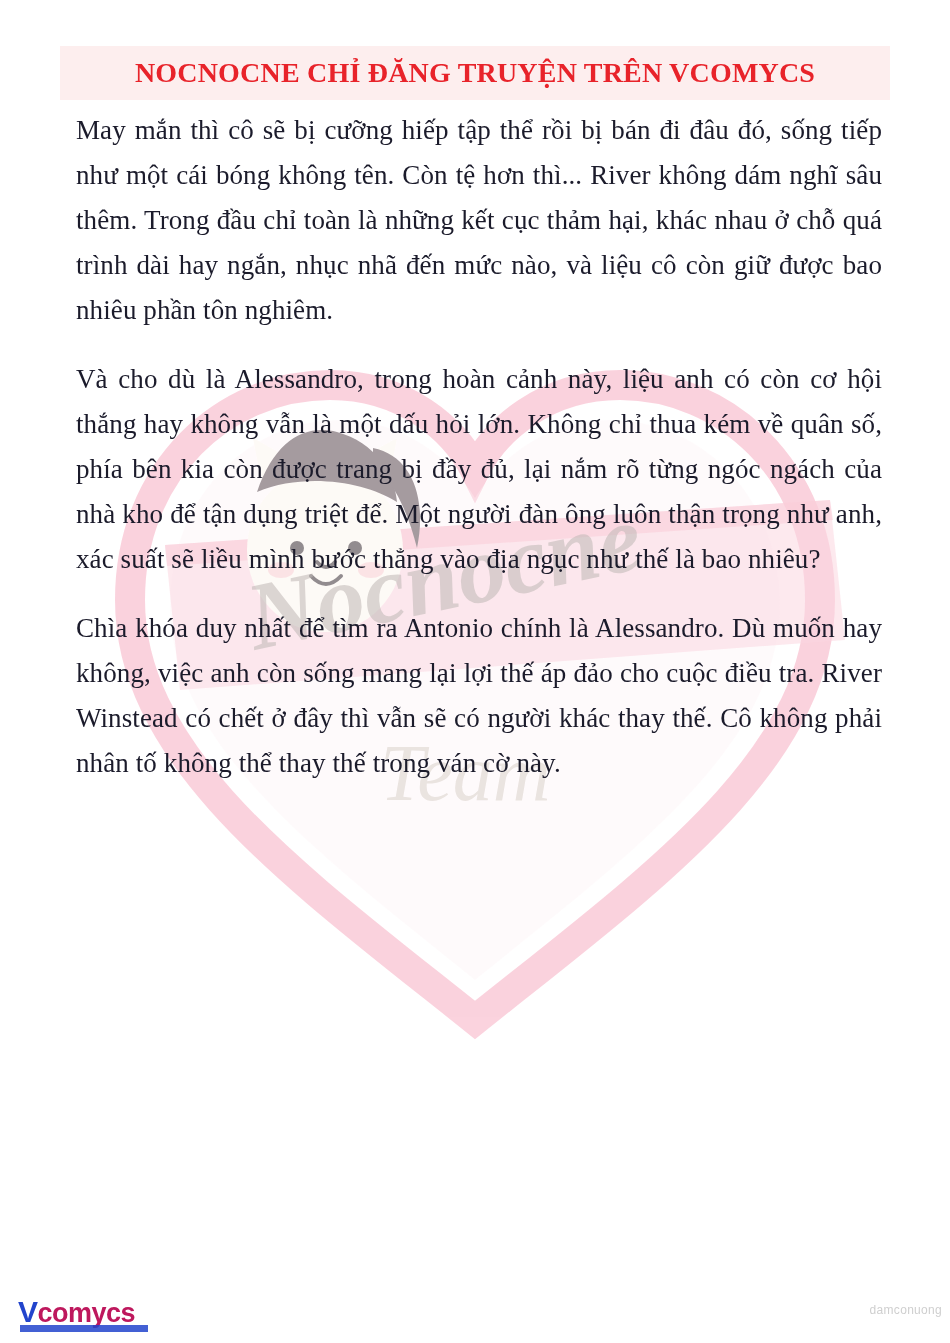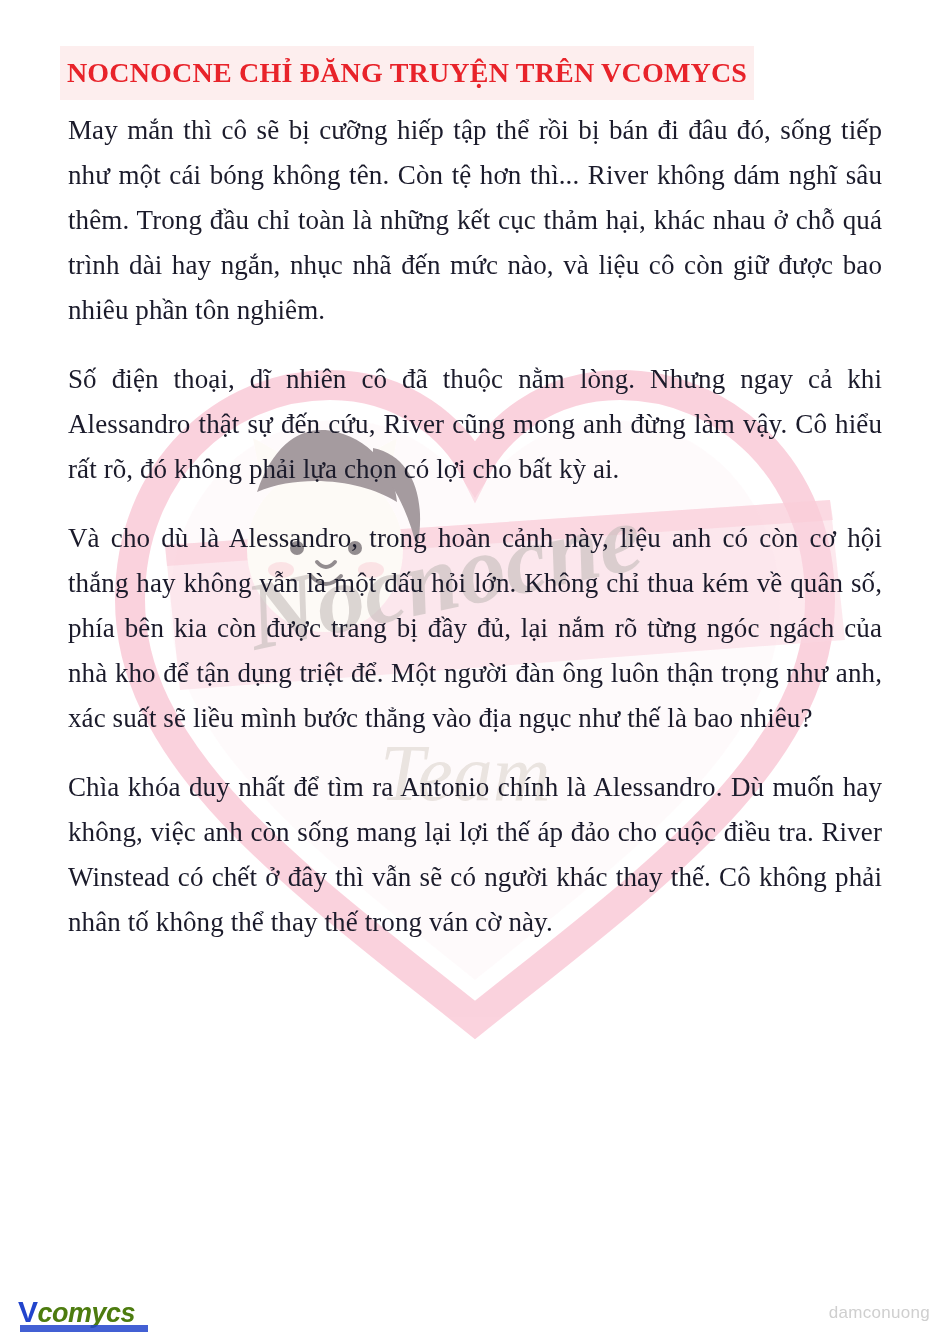--- a/index.html
+++ b/index.html
@@ -30,21 +30,21 @@
     height: 1343px;
     pointer-events: none;
     z-index: 1;
   }
 
   
   .header-banner {
     position: absolute;
     left: 60px;
     top: 46px;
-    width: 694px;
+    width: 830px;
     height: 54px;
     background: #fdeeee;
     z-index: 3;
     display: flex;
     align-items: center;
     justify-content: center;
   }
   .header-title {
     color: #e8232a;
     font-family: "Liberation Serif", serif;
@@ -61,21 +61,21 @@
     top: 108px;
     width: 814px;
     z-index: 4;
   }
   .para {
     font-family: "Liberation Serif", serif;
     font-size: 27px;
     line-height: 45px;
     color: #1b1b2b;
     text-align: justify;
-    margin: 0 0 24px 0;
+    margin: 0 0 24px 8px;
     letter-spacing: 0.1px;
   }
   .para:last-child { margin-bottom: 0; }
 
   
   .footer {
     position: absolute;
     left: 0;
     bottom: 0;
     width: 950px;
@@ -93,38 +93,37 @@
     font-weight: bold;
     font-size: 27px;
     color: #2244cc;
     letter-spacing: -0.5px;
   }
   .footer-logo .v {
     color: #2244cc;
     font-size: 30px;
   }
   .footer-logo .rest {
-    color: #4d7c0f;
-    font-style: italic;
+    color: #be185d;
   }
   .footer-logo .underline {
     position: absolute;
     left: 2px;
     top: 30px;
     width: 128px;
     height: 7px;
     background: #2244cc;
     opacity: 0.85;
   }
   .footer-credit {
     position: absolute;
-    right: 20px;
+    right: 8px;
     top: 18px;
     font-family: "Liberation Sans", sans-serif;
-    font-size: 17px;
+    font-size: 12px;
     color: #cfcfcf;
     letter-spacing: 0.3px;
   }
 </style>
 </head>
 <body>
 
 <div class="page">
 
   <svg class="watermark" viewBox="0 0 950 1343" xmlns="http://www.w3.org/2000/svg">
@@ -155,21 +154,20 @@
       <text x="380" y="800" font-family="Liberation Serif, serif" font-size="80" font-style="italic" fill="#cdbfb6" opacity="0.75">Team</text>
     </g>
   </svg>
 
   <div class="header-banner">
     <div class="header-title">NOCNOCNE CHỈ ĐĂNG TRUYỆN TRÊN VCOMYCS</div>
   </div>
 
   <div class="content">
     <p class="para">May mắn thì cô sẽ bị cưỡng hiếp tập thể rồi bị bán đi đâu đó, sống tiếp như một cái bóng không tên. Còn tệ hơn thì... River không dám nghĩ sâu thêm. Trong đầu chỉ toàn là những kết cục thảm hại, khác nhau ở chỗ quá trình dài hay ngắn, nhục nhã đến mức nào, và liệu cô còn giữ được bao nhiêu phần tôn nghiêm.</p>
-    <p class="para">Số điện thoại, dĩ nhiên cô đã thuộc nằm lòng. Nhưng ngay cả khi Alessandro thật sự đến cứu, River cũng mong anh đừng làm vậy. Cô hiểu rất rõ, đó không phải lựa chọn có lợi cho bất kỳ ai.</p>
     <p class="para">Và cho dù là Alessandro, trong hoàn cảnh này, liệu anh có còn cơ hội thắng hay không vẫn là một dấu hỏi lớn. Không chỉ thua kém về quân số, phía bên kia còn được trang bị đầy đủ, lại nắm rõ từng ngóc ngách của nhà kho để tận dụng triệt để. Một người đàn ông luôn thận trọng như anh, xác suất sẽ liều mình bước thẳng vào địa ngục như thế là bao nhiêu?</p>
     <p class="para">Chìa khóa duy nhất để tìm ra Antonio chính là Alessandro. Dù muốn hay không, việc anh còn sống mang lại lợi thế áp đảo cho cuộc điều tra. River Winstead có chết ở đây thì vẫn sẽ có người khác thay thế. Cô không phải nhân tố không thể thay thế trong ván cờ này.</p>
   </div>
 
   <div class="footer">
     <div class="footer-logo">
       <span class="v">V</span>
       <span class="rest">comycs</span>
       <span class="underline"></span>
     </div>

